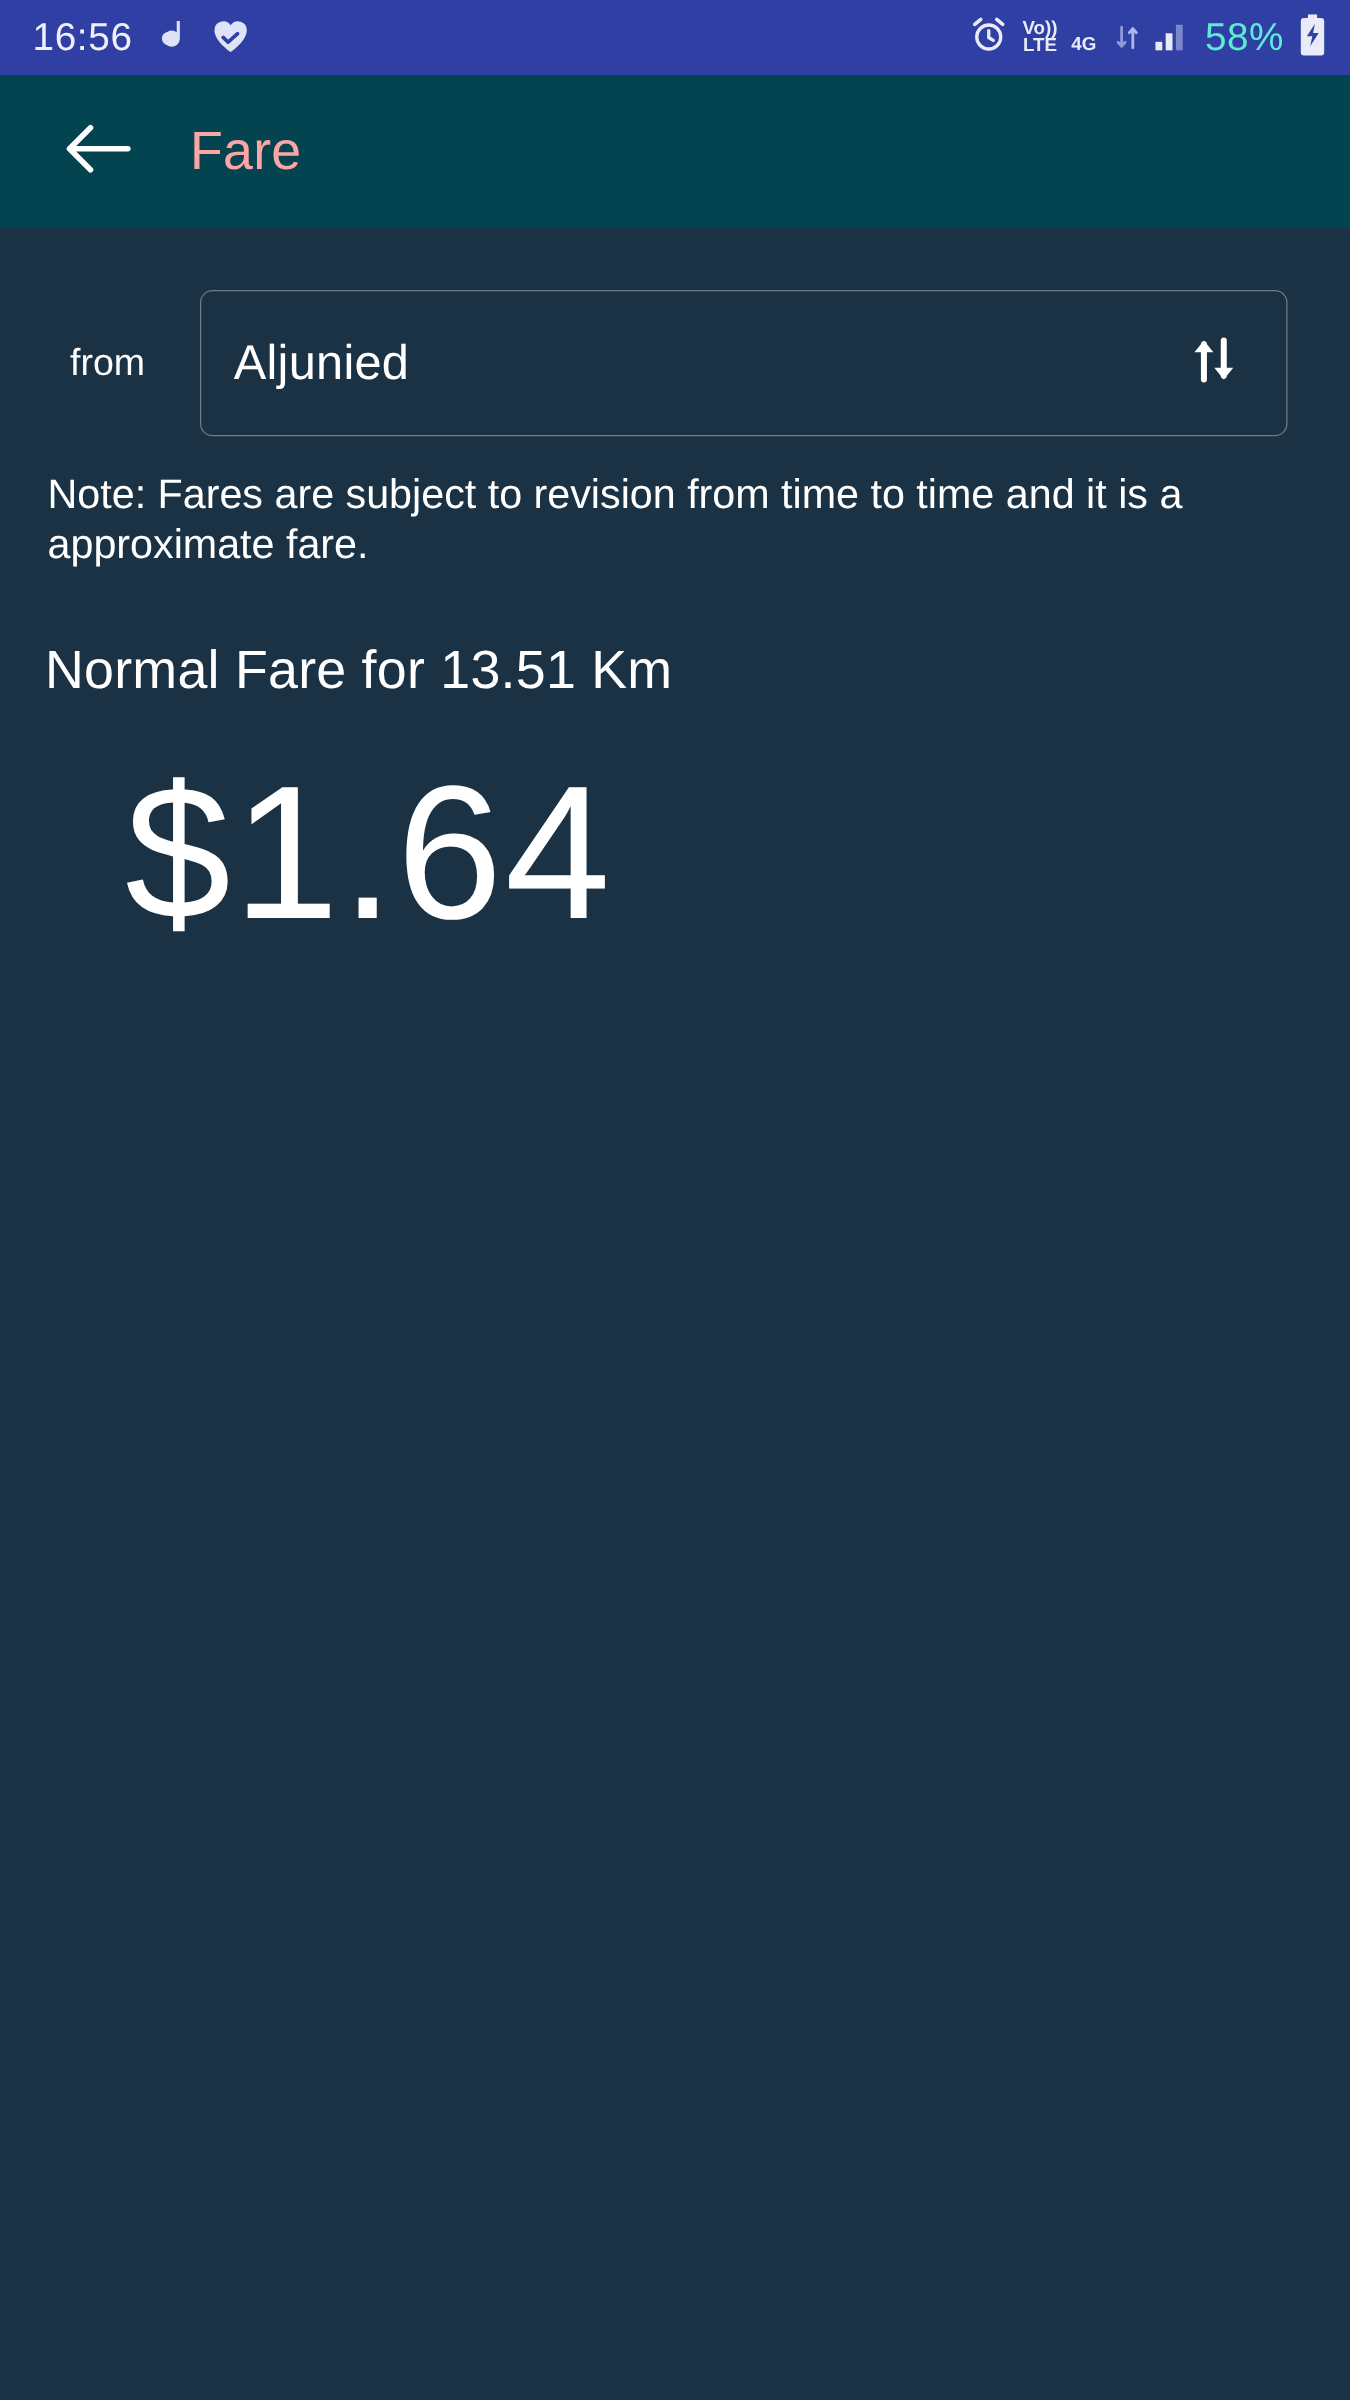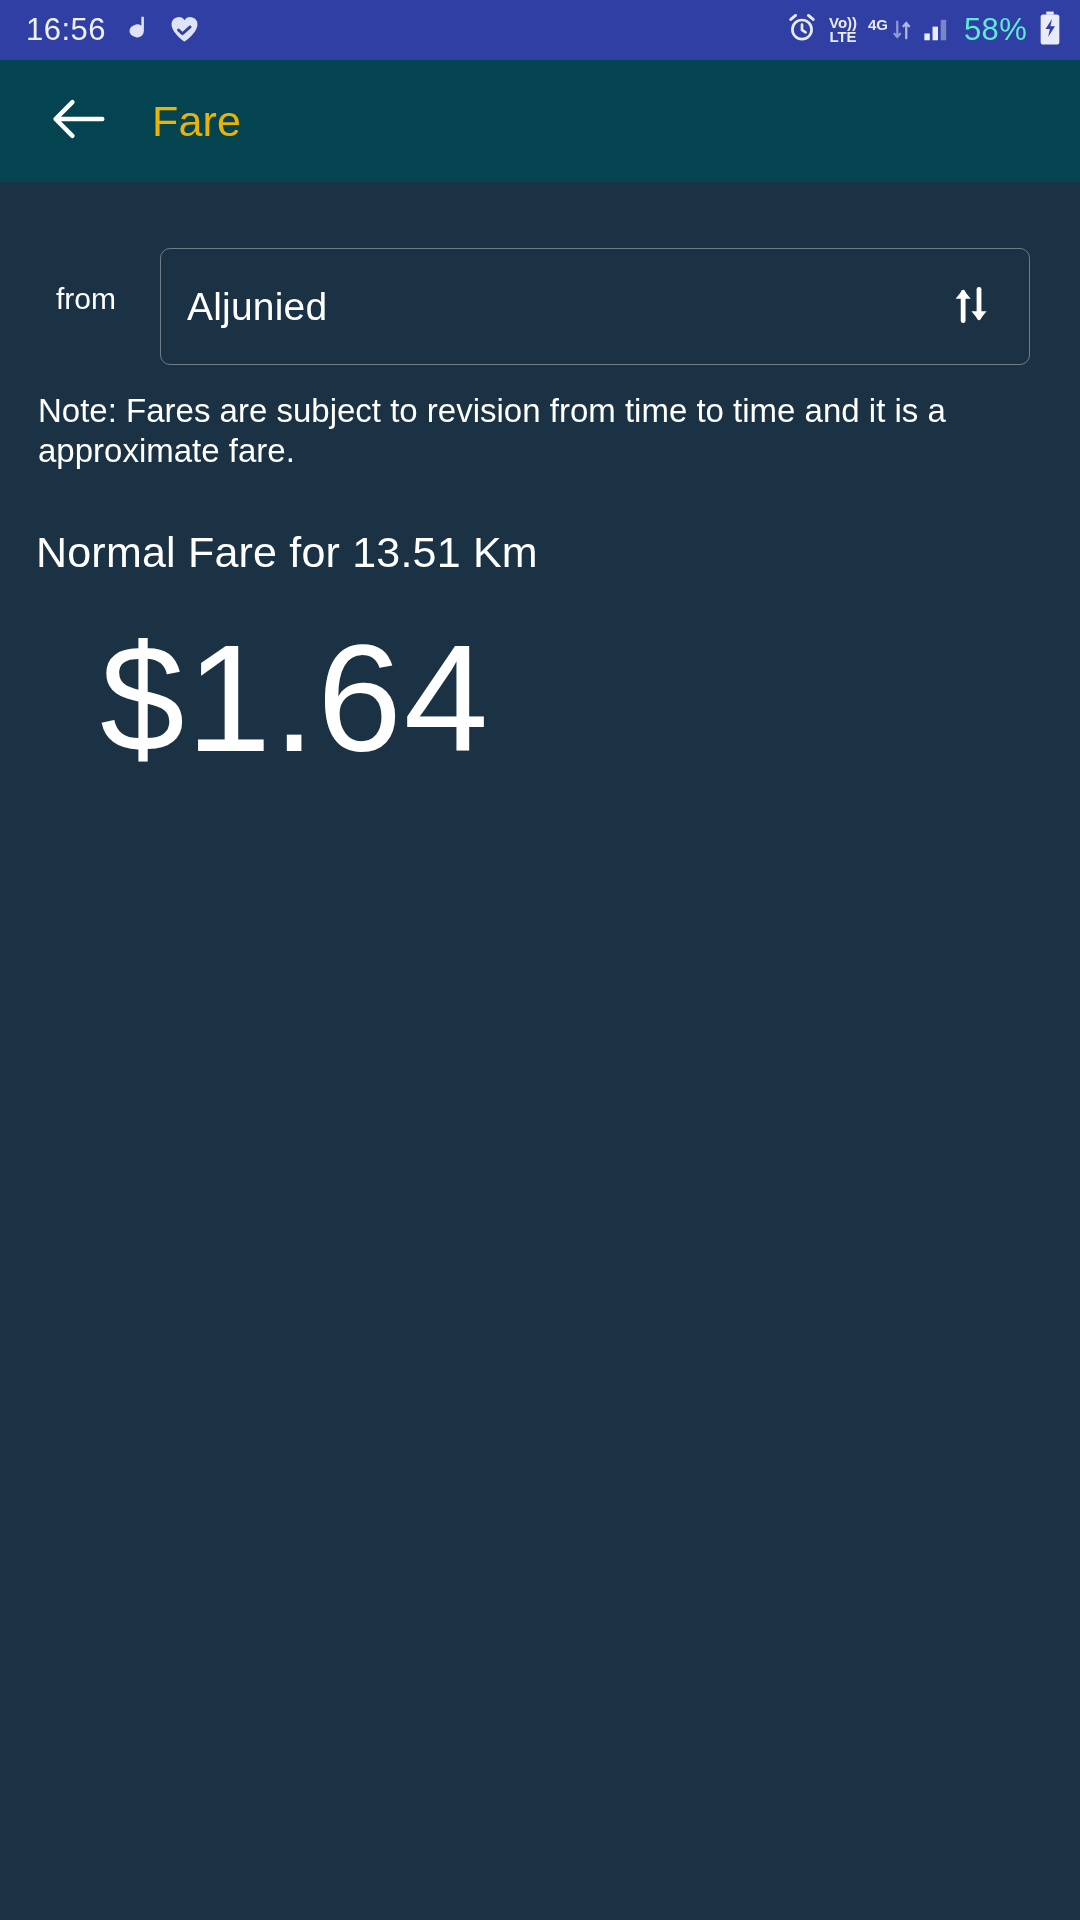--- a/index.html
+++ b/index.html
@@ -23,38 +23,38 @@
   .sb-time{ font-size:31px; letter-spacing:.5px; color:#eef0fb; }
   .sb-right{ margin-left:auto; display:flex; align-items:center; gap:11px; }
   .sb-battpct{ font-size:31px; color:#5eead4; letter-spacing:.3px; }
   .icn{ display:block; }
 
   .volte{
     display:flex; flex-direction:column; align-items:center; justify-content:center;
     line-height:0.95; color:#e9ebf8; font-size:15px; font-weight:bold;
   }
   .fourg{
-    display:flex; align-items:flex-start; gap:4px; color:#e9ebf8;
+    display:flex; align-items:flex-end; gap:15px; color:#e9ebf8;
   }
   .fourg .lbl{ font-size:15px; font-weight:bold; line-height:1; }
 
   
   .appbar{
     height:122px;
     background:#044450;
     display:flex; align-items:center;
     padding:0 0 0 46px;
   }
   .back-btn{
     width:64px; height:64px;
     display:flex; align-items:center; justify-content:center;
     cursor:pointer;
   }
   .appbar-title{
-    color:#eab308;
+    color:#fca5a5;
     font-size:43px;
     margin-left:42px;
     letter-spacing:.2px;
   }
 
   
   .content{ padding:12px; }
 
   .field-row{
     display:flex; align-items:center;
@@ -72,21 +72,20 @@
   .field-box{
     position:relative;
     flex:1;
     margin-right:38px;
     height:117px;
     border:1.5px solid #6f7d87;
     border-radius:10px;
     display:flex; align-items:center;
     padding:0 26px;
     background:transparent;
-    margin-top:16px;
   }
   .field-value{
     color:#ffffff;
     font-size:39px;
     letter-spacing:.2px;
   }
   .swap-btn{
     position:absolute;
     right:26px; top:50%;
     transform:translateY(-50%);

